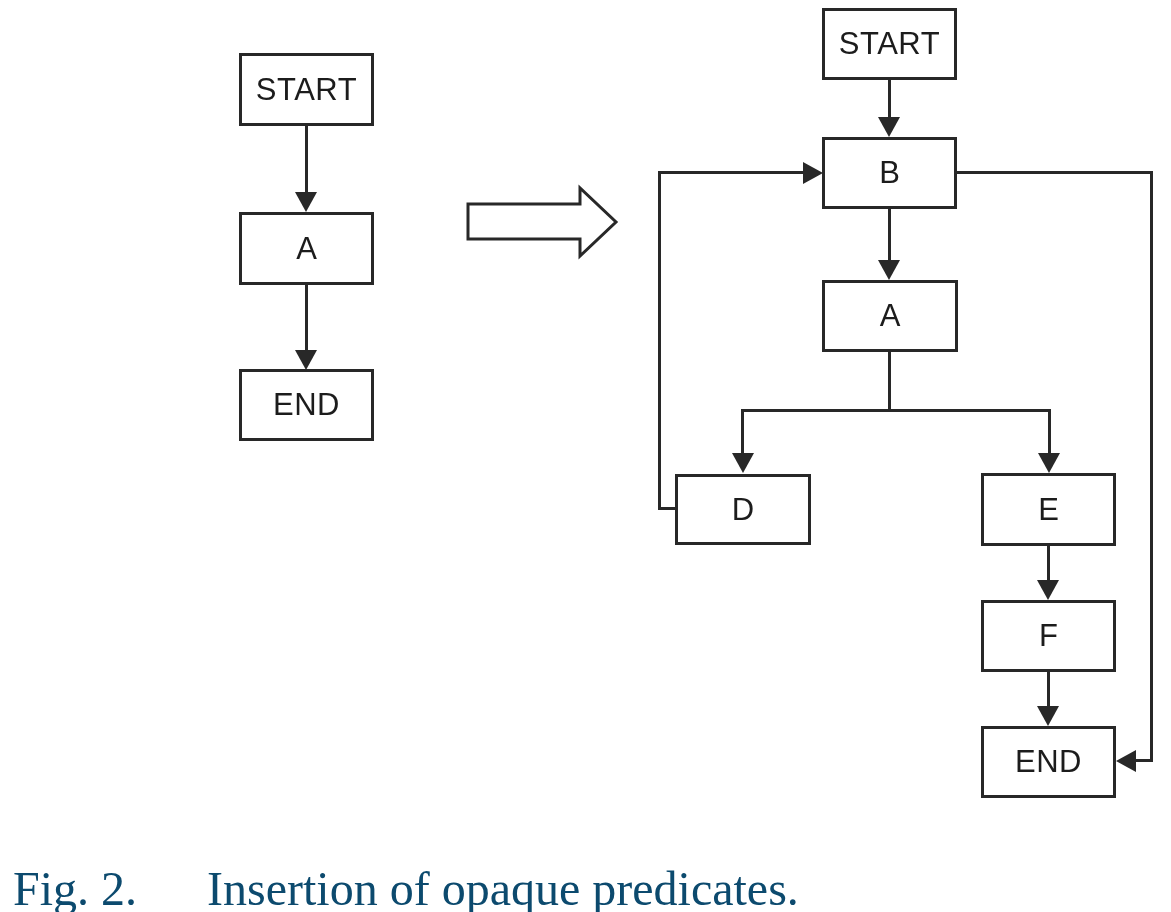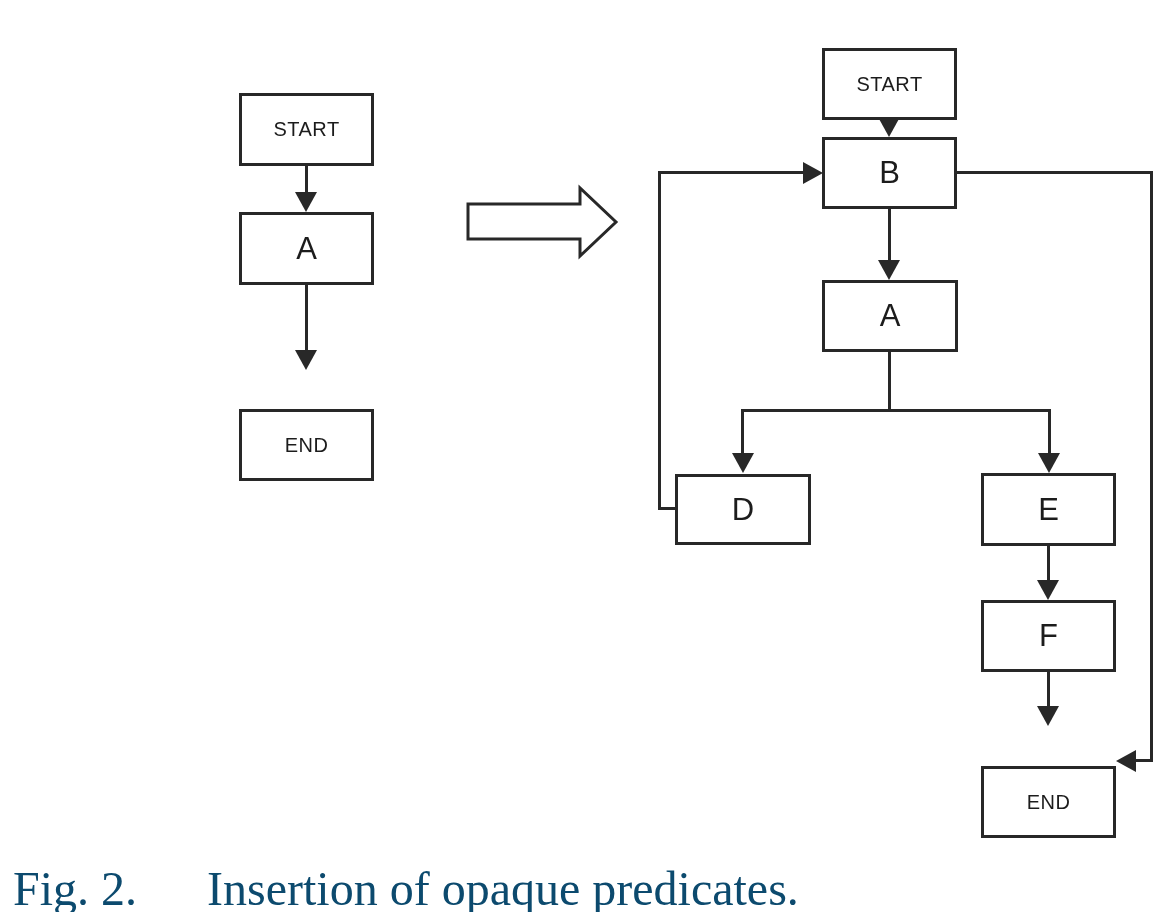--- a/index.html
+++ b/index.html
@@ -6,21 +6,21 @@
   .canvas {
     position:relative; width:1171px; height:912px; background:#ffffff;
     font-family:"Liberation Sans","DejaVu Sans",sans-serif; overflow:hidden;
   }
   .node {
     position:absolute; box-sizing:border-box;
     border:3px solid #282828; background:#ffffff;
     display:flex; align-items:center; justify-content:center;
     color:#1c1c1c;
   }
-  .node.word   { font-size:20px; letter-spacing:0.5px;margin-top:40px; }
+  .node.word   { font-size:31px; letter-spacing:0.5px; }
   .node.letter { font-size:31px; }
   .h-line, .v-line { position:absolute; background:#282828; }
   .h-line { height:3px; }
   .v-line { width:3px; }
   .ah { position:absolute; width:0; height:0; }
   .ah.down {
     border-left:11px solid transparent; border-right:11px solid transparent;
     border-top:20px solid #282828;
   }
   .ah.right {

